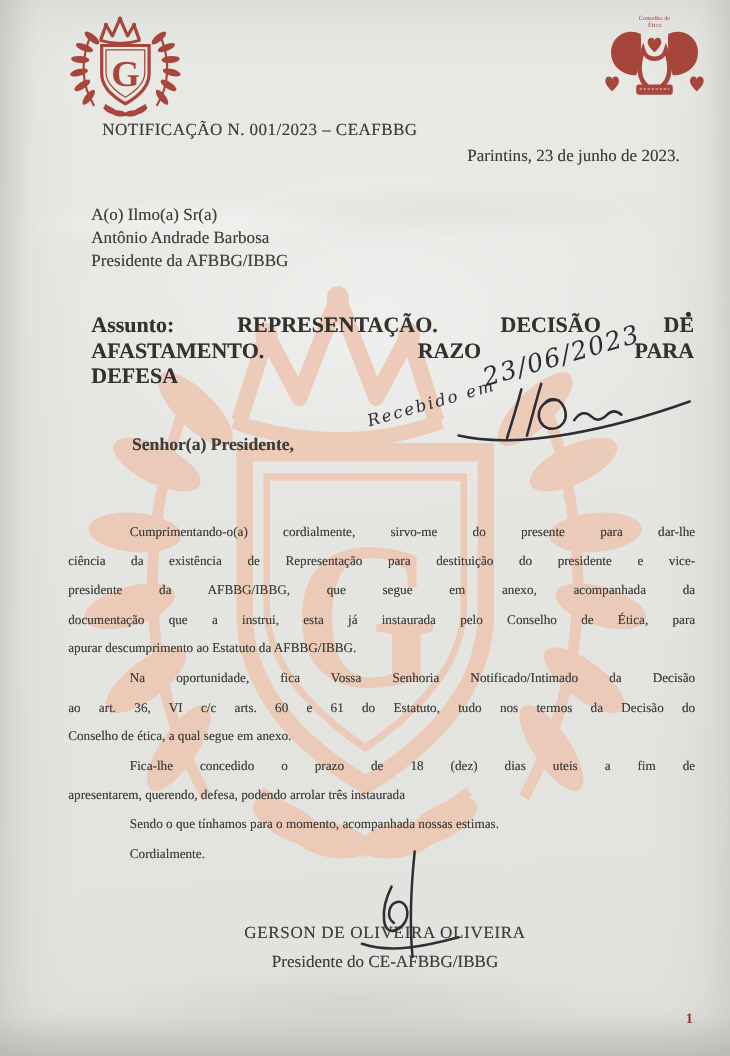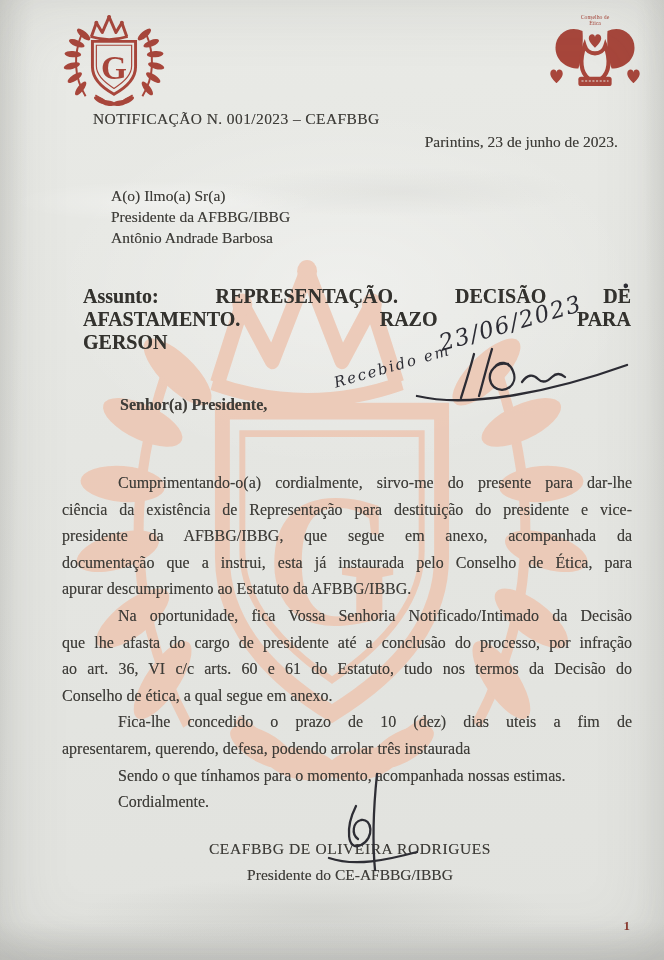--- a/index.html
+++ b/index.html
@@ -18,26 +18,26 @@
     linear-gradient(92deg, rgba(110,110,102,.10), transparent 5%),
     linear-gradient(268deg, rgba(110,110,102,.07), transparent 4%),
     linear-gradient(0deg, rgba(100,100,95,.12), transparent 4%);
   }
   .vignette{position:absolute;inset:0;z-index:6;pointer-events:none;
     box-shadow:inset 0 0 70px rgba(95,95,88,.16), inset 0 -18px 30px rgba(100,100,95,.10);}
   .txt{position:absolute;z-index:1;text-shadow:0 0 .6px rgba(70,66,60,.55);}
   .doc-number{left:93px;top:110px;font-size:15.5px;letter-spacing:.4px;}
   .date-line{right:46px;top:133px;font-size:15.5px;}
   .recipient{left:83px;top:185px;font-size:15.5px;}
-  .addr-line{line-height:21px;margin-left:28px;}
+  .addr-line{line-height:21px;}
   .subject{left:83px;top:285px;width:548px;font-weight:bold;color:#33322e;font-size:20px;}
   .sline{line-height:23px;text-align:justify;text-align-last:justify;}
   .sline:last-child{text-align-last:left;}
   .salutation{left:120px;top:396px;font-size:16px;font-weight:bold;}
-  .bodytext{left:62px;top:470px;width:570px;font-size:16px;font-family:Liberation Serif, serif;}
+  .bodytext{left:62px;top:470px;width:570px;font-size:12px;font-family:Liberation Serif, serif;}
   .pline{line-height:26.6px;height:26.6px;text-align:justify;text-align-last:justify;overflow:visible;white-space:nowrap;}
   .pline.first{text-indent:56px;}
   .pline.last{text-align-last:left;white-space:normal;}
   .sig-block{left:90px;top:836px;width:520px;text-align:center;font-size:15.5px;}
   .sig-name{letter-spacing:.6px;line-height:26px;}
   .sig-title{line-height:26px;}
   .page-number{right:34px;top:918px;font-size:13px;font-weight:bold;color:#8d3a30;text-shadow:none;}
   .logo{position:absolute;z-index:2;color:#a8463b;}
   .logo-left{left:60px;top:10px;}
   .logo-right{left:543px;top:10px;}
@@ -120,59 +120,58 @@
       <path d="M87,60 C87,56 93,56 93,61 C93,65 87,70 87,70 C87,70 81,65 81,61 C81,56 87,56 87,60 Z"></path>
       <path d="M37,68 h26" stroke="#e5e6e2" stroke-width="1" stroke-dasharray="2 1.5"></path>
     </g>
   </svg>
 
   <div class="txt doc-number">NOTIFICAÇÃO N. 001/2023 – CEAFBBG</div>
   <div class="txt date-line">Parintins, 23 de junho de 2023.</div>
 
   <div class="txt recipient">
       <div class="addr-line">A(o) Ilmo(a) Sr(a)</div>
+      <div class="addr-line">Antônio Andrade Barbosa</div>
       <div class="addr-line">Presidente da AFBBG/IBBG</div>
-      <div class="addr-line">Antônio Andrade Barbosa</div>
     </div>
 
   <div class="txt subject">
       <div class="sline">Assunto: REPRESENTAÇÃO. DECISÃO DE AFASTAMENTO. RAZO PARA</div>
-      <div class="sline">GERSON</div>
+      <div class="sline">DEFESA</div>
     </div>
 
   <div class="txt salutation">Senhor(a) Presidente,</div>
 
   <div class="txt bodytext">
       <div class="para">
         <div class="pline first">Cumprimentando-o(a) cordialmente, sirvo-me do presente para dar-lhe</div>
         <div class="pline">ciência da existência de Representação para destituição do presidente e vice-</div>
         <div class="pline">presidente da AFBBG/IBBG, que segue em anexo, acompanhada da</div>
         <div class="pline">documentação que a instrui, esta já instaurada pelo Conselho de Ética, para</div>
         <div class="pline last">apurar descumprimento ao Estatuto da AFBBG/IBBG.</div>
       </div>
       <div class="para">
         <div class="pline first">Na oportunidade, fica Vossa Senhoria Notificado/Intimado da Decisão</div>
-        <div class="pline">que lhe afasta do cargo de presidente até a conclusão do processo, por infração</div>
         <div class="pline">ao art. 36, VI c/c arts. 60 e 61 do Estatuto, tudo nos termos da Decisão do</div>
         <div class="pline last">Conselho de ética, a qual segue em anexo.</div>
       </div>
       <div class="para">
-        <div class="pline first">Fica-lhe concedido o prazo de 10 (dez) dias uteis a fim de</div>
+        <div class="pline first">Fica-lhe concedido o prazo de 18 (dez) dias uteis a fim de</div>
         <div class="pline last">apresentarem, querendo, defesa, podendo arrolar três instaurada</div>
       </div>
       <div class="para">
         <div class="pline first last">Sendo o que tínhamos para o momento, acompanhada nossas estimas.</div>
       </div>
       <div class="para">
         <div class="pline first last">Cordialmente.</div>
       </div>
     </div>
 
   <div class="txt sig-block">
-    <div class="sig-name">CEAFBBG DE OLIVEIRA RODRIGUES</div>
+    <div class="sig-name">GERSON DE OLIVEIRA OLIVEIRA</div>
     <div class="sig-title">Presidente do CE-AFBBG/IBBG</div>
   </div>
 
   <div class="txt page-number">1</div>
 
   <svg class="handwriting" width="340" height="145" viewBox="0 0 340 145">
     <g transform="rotate(-16 20 120)" fill="#2c2c34" font-style="italic" font-family="DejaVu Serif, serif">
       <text x="14" y="118" font-size="15" letter-spacing="2">Recebido em</text>
       <text x="126" y="112" font-size="23" letter-spacing="1.5">23/06/2023</text>
       <circle cx="321" cy="100" r="2.3"></circle>

